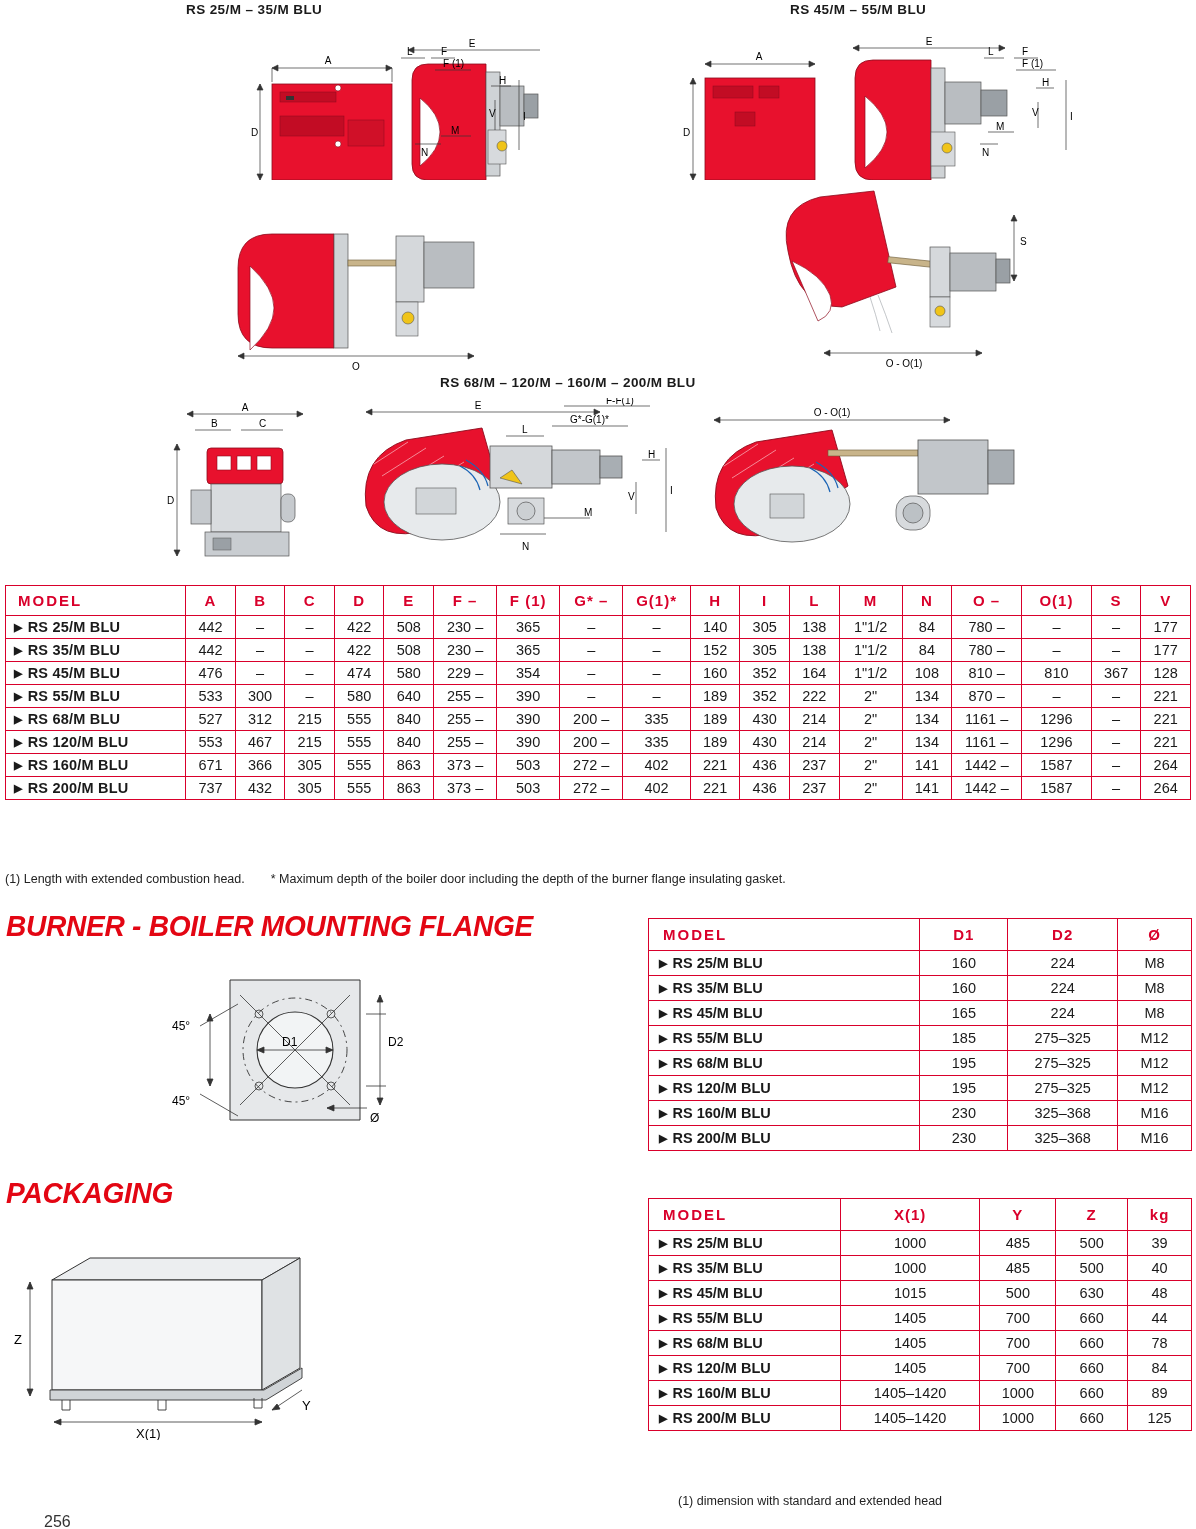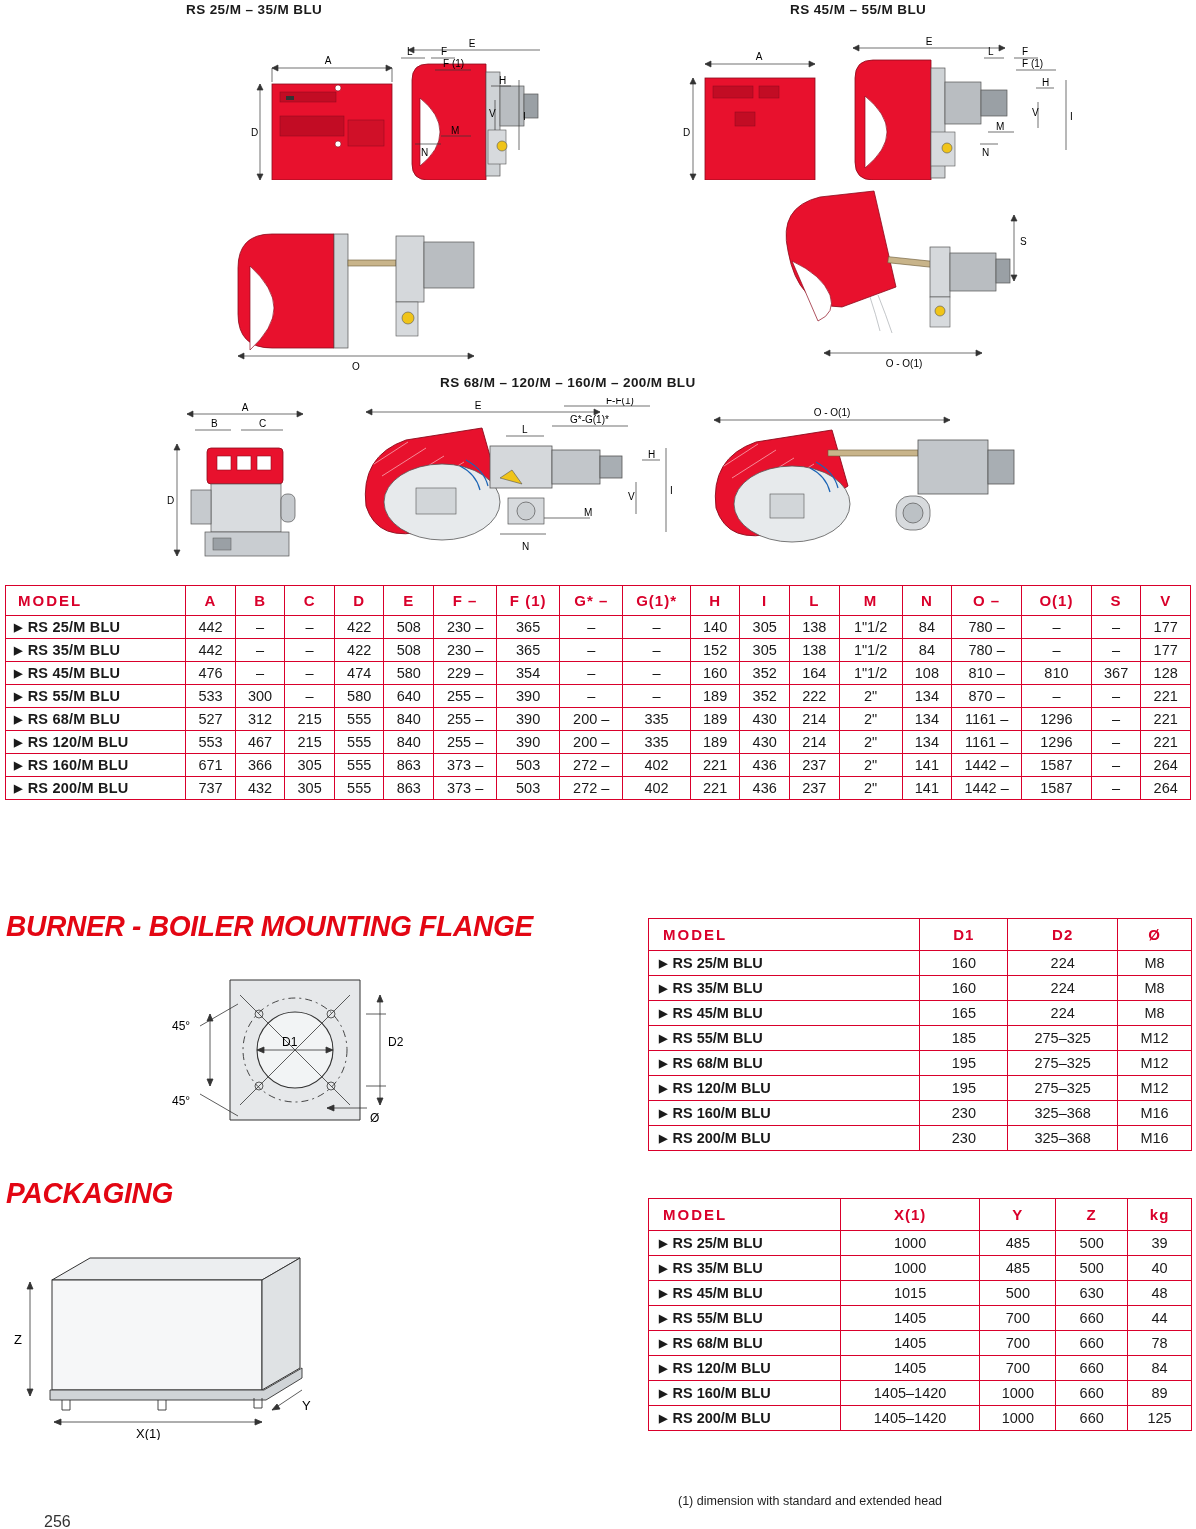--- a/index.html
+++ b/index.html
@@ -635,20 +635,23 @@
             <td>141</td>
             <td>1442 –</td>
             <td>1587</td>
             <td>–</td>
             <td>264</td>
           </tr>
         </tbody>
     </table>
   </div>
 
+  <div class="footnote">
+    <span>(1) Length with extended combustion head.</span><span class="sp"></span><span>* Maximum depth of the boiler door including the depth of the burner flange insulating gasket.</span>
+  </div>
 
   <div class="sect-title" id="flange-title">BURNER - BOILER MOUNTING FLANGE</div>
 
   <div class="svgwrap" style="left:170px; top:970px;">
     <svg width="300" height="185" viewBox="0 0 300 185">
       <g>
         <polygon points="60,10 190,10 190,150 60,150" fill="#e6e8ea" stroke="#333" stroke-width="1"></polygon>
         <polygon points="60,10 78,22 78,162 60,150" fill="#d3d6d9" stroke="#333" stroke-width="0.8" opacity="0"></polygon>
         <circle cx="125" cy="80" r="52" fill="none" stroke="#333" stroke-width="0.9" stroke-dasharray="7 4 2 4"></circle>
         <circle cx="125" cy="80" r="38" fill="#f2f4f5" stroke="#333" stroke-width="1.1"></circle>

